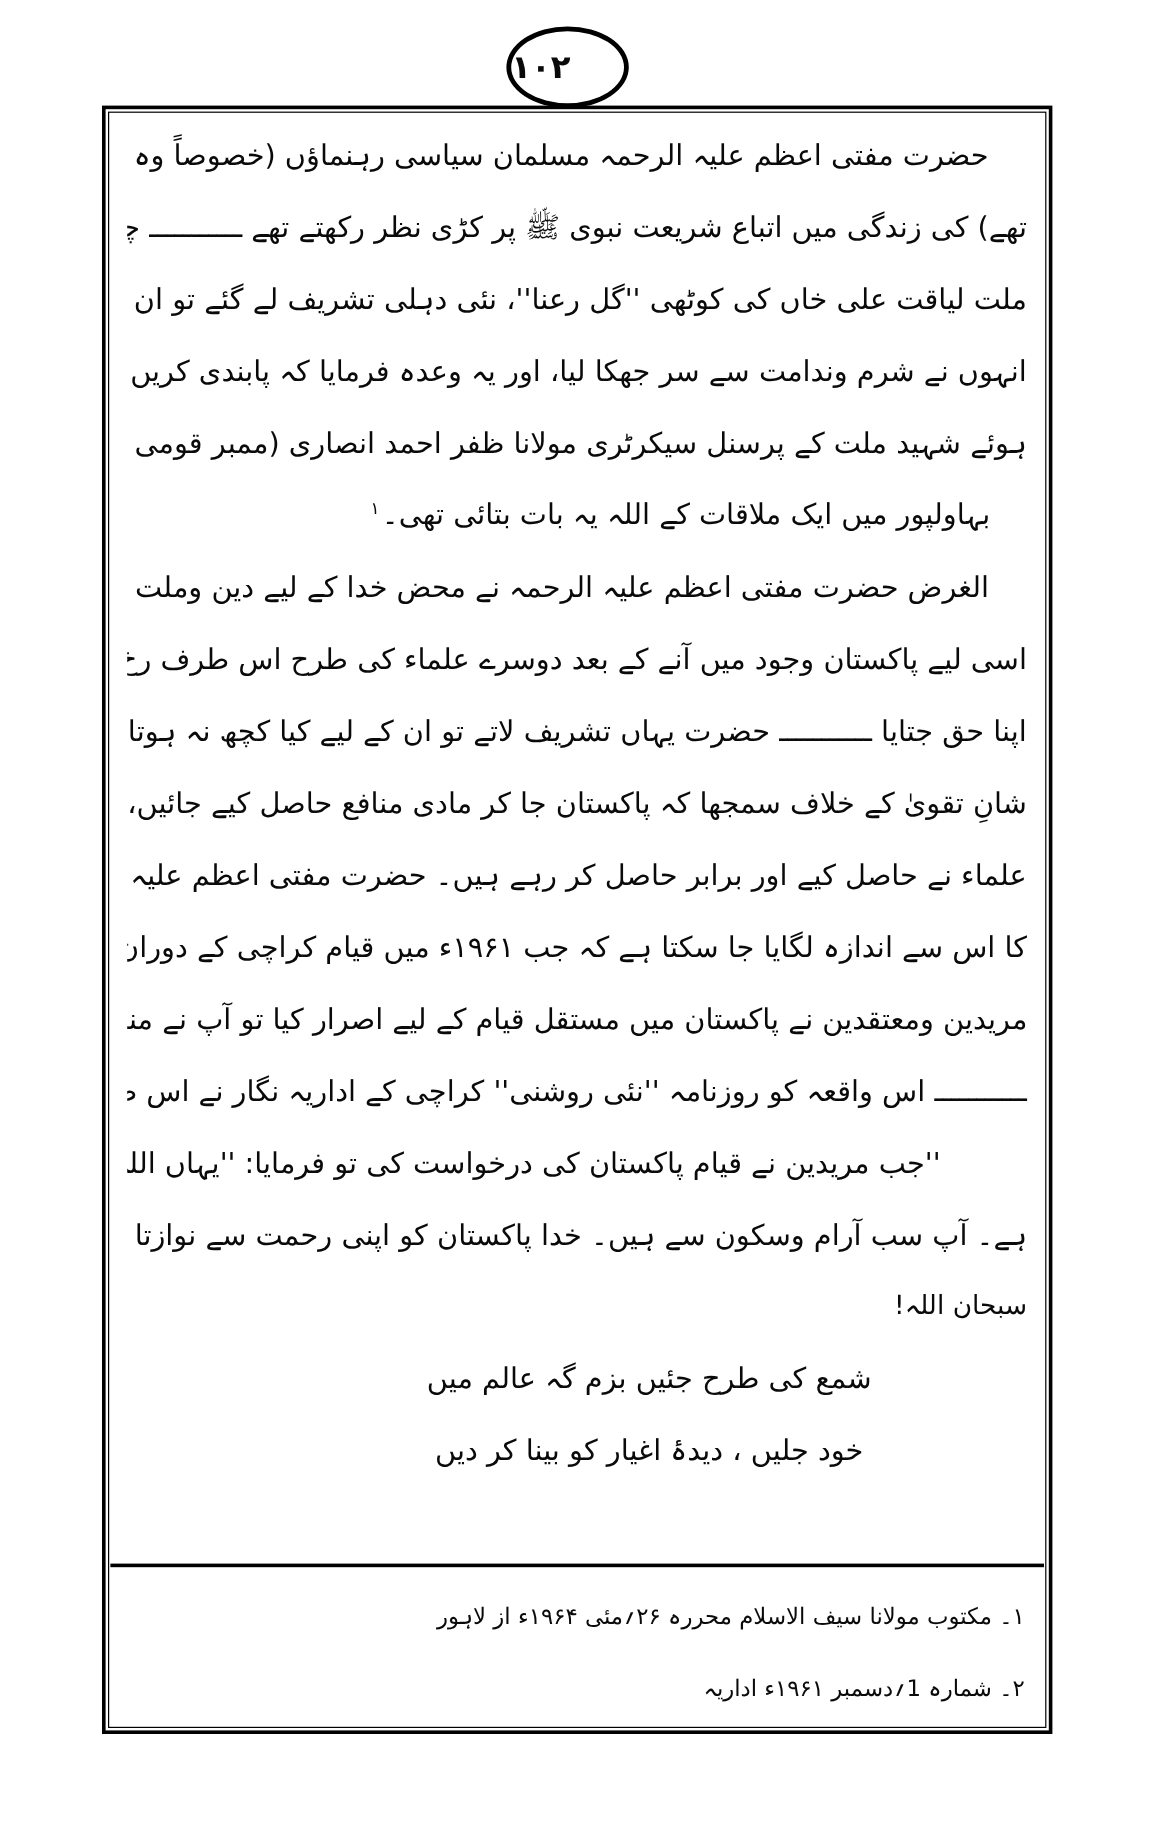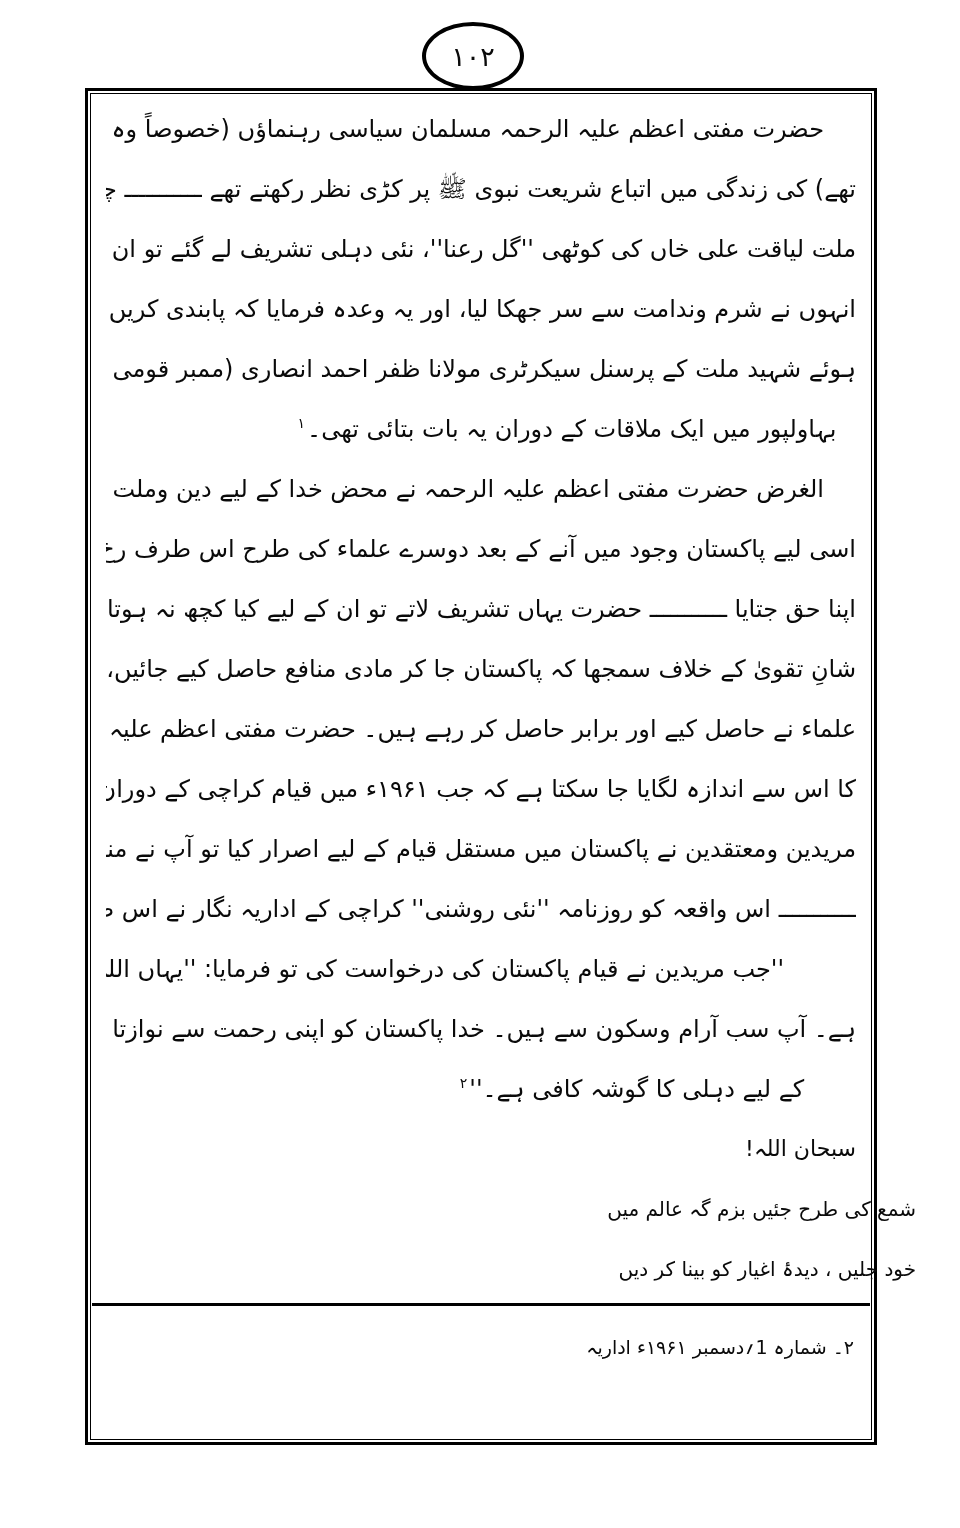--- a/index.html
+++ b/index.html
@@ -4,41 +4,41 @@
 <style>
   html,body{margin:0;padding:0;background:#ffffff;}
   .page{
     position:relative;width:960px;height:1528px;background:#fff;
     font-family:"DejaVu Sans",sans-serif;color:#0a0a0a;overflow:hidden;
   }
   
   .badge{
     position:absolute;top:22px;left:422px;width:94px;height:60px;
     border:4px solid #000;border-radius:50%;
-    display:flex;align-items:center;justify-content:center;
-    font-size:27px;font-weight:normal;background:#fff;direction:rtl;
+    display:flex;align-items:center;justify-content:flex-end;
+    font-size:27px;font-weight:bold;background:#fff;direction:rtl;
   }
   
   .frame{position:absolute;left:85px;top:88px;width:792px;height:1357px;border:3px solid #000;box-sizing:border-box;}
   .frame-inner{position:absolute;inset:2px;border:1px solid #000;pointer-events:none;}
   
   .content{
     position:absolute;left:4px;right:4px;top:4px;
     padding:4px 14px 0 14px;direction:rtl;
   }
   .line{
     height:60px;line-height:60px;font-size:24px;
     white-space:nowrap;overflow:hidden;text-align:right;
   }
   .indent-sm{padding-right:32px;}
   .indent-q{padding-right:72px;}
   .last-center{text-align:center;padding-left:170px;}
   .q-end{text-align:center;padding-left:300px;}
   .exclaim{font-size:22px;}
-  .poem{transform:translateX(60px);font-size:20px;}
+  .poem{text-align:center;transform:translateX(60px);font-size:24px;}
   sup.fnm{font-size:14px;line-height:0;vertical-align:super;padding:0 2px;}
   
   .sep{position:absolute;left:4px;right:4px;top:1212px;border-top:3px solid #000;}
   .footnotes{position:absolute;left:14px;right:14px;top:1226px;direction:rtl;}
   .fn{height:60px;line-height:60px;font-size:19px;text-align:right;
       padding-right:6px;white-space:nowrap;overflow:hidden;}
 </style>
 </head>
 <body>
 
@@ -51,41 +51,41 @@
   <div class="frame">
     <div class="frame-inner"></div>
 
     <div class="content">
 
       <div class="line indent-sm">حضرت مفتی اعظم علیہ الرحمہ مسلمان سیاسی رہنماؤں (خصوصاً وہ جو اسلام کے داعی</div>
       <div class="line">تھے) کی زندگی میں اتباع شریعت نبوی ﷺ پر کڑی نظر رکھتے تھے ـــــــــــ چنانچہ ایک مرتبہ شہید</div>
       <div class="line">ملت لیاقت علی خاں کی کوٹھی ''گل رعنا''، نئی دہلی تشریف لے گئے تو ان کو نماز کی تلقین فرمائی۔</div>
       <div class="line">انہوں نے شرم وندامت سے سر جھکا لیا، اور یہ وعدہ فرمایا کہ پابندی کریں گے ـــــــــــ کئی سال</div>
       <div class="line">ہوئے شہید ملت کے پرسنل سیکرٹری مولانا ظفر احمد انصاری (ممبر قومی اسمبلی، پاکستان) نے</div>
-      <div class="line last-center"><span>بہاولپور میں ایک ملاقات کے دوران یہ بات بتائی تھی۔</span><sup class="fnm">۱</sup></div>
+      <div class="line last-center"><span>بہاولپور میں ایک ملاقات کے اللہ یہ بات بتائی تھی۔</span><sup class="fnm">۱</sup></div>
 
       <div class="line indent-sm">الغرض حضرت مفتی اعظم علیہ الرحمہ نے محض خدا کے لیے دین وملت کی خدمت کی۔</div>
       <div class="line">اسی لیے پاکستان وجود میں آنے کے بعد دوسرے علماء کی طرح اس طرف رخ نہ کیا اور نہ اس پر</div>
       <div class="line">اپنا حق جتایا ـــــــــــ حضرت یہاں تشریف لاتے تو ان کے لیے کیا کچھ نہ ہوتا۔ لیکن حضرت نے</div>
       <div class="line">شانِ تقویٰ کے خلاف سمجھا کہ پاکستان جا کر مادی منافع حاصل کیے جائیں، جس طرح دوسرے</div>
       <div class="line">علماء نے حاصل کیے اور برابر حاصل کر رہے ہیں۔ حضرت مفتی اعظم علیہ الرحمہ کے خلوص وللہیت</div>
       <div class="line">کا اس سے اندازہ لگایا جا سکتا ہے کہ جب ۱۹۶۱ء میں قیام کراچی کے دوران ان کے سینکڑوں</div>
       <div class="line">مریدین ومعتقدین نے پاکستان میں مستقل قیام کے لیے اصرار کیا تو آپ نے منظور نہ فرمایا</div>
       <div class="line">ـــــــــــ اس واقعہ کو روزنامہ ''نئی روشنی'' کراچی کے اداریہ نگار نے اس طرح نقل کیا ہے:</div>
 
       <div class="line indent-q">''جب مریدین نے قیام پاکستان کی درخواست کی تو فرمایا: ''یہاں اللہ کا کرم</div>
       <div class="line">ہے۔ آپ سب آرام وسکون سے ہیں۔ خدا پاکستان کو اپنی رحمت سے نوازتا رہے۔ فقیر</div>
-      <div class="line q-end"><span>کے لیے دہلی کا گوشہ کافی ہے۔''</span><sup class="fnm">۲</sup></div>
 
       <div class="line exclaim">سبحان اللہ!</div>
 
       <div class="line poem">شمع کی طرح جئیں بزم گہ عالم میں</div>
       <div class="line poem">خود جلیں ، دیدۂ اغیار کو بینا کر دیں</div>
     </div>
 
     <div class="sep"></div>
 
     <div class="footnotes">
+      <div class="fn">۱۔ مکتوب مولانا سیف الاسلام محررہ ۲۶؍مئی ۱۹۶۴ء از لاہور</div>
       <div class="fn">۲۔ شمارہ 1؍دسمبر ۱۹۶۱ء اداریہ</div>
     </div>
   </div>
 
 </div>
 
 </body></html>

